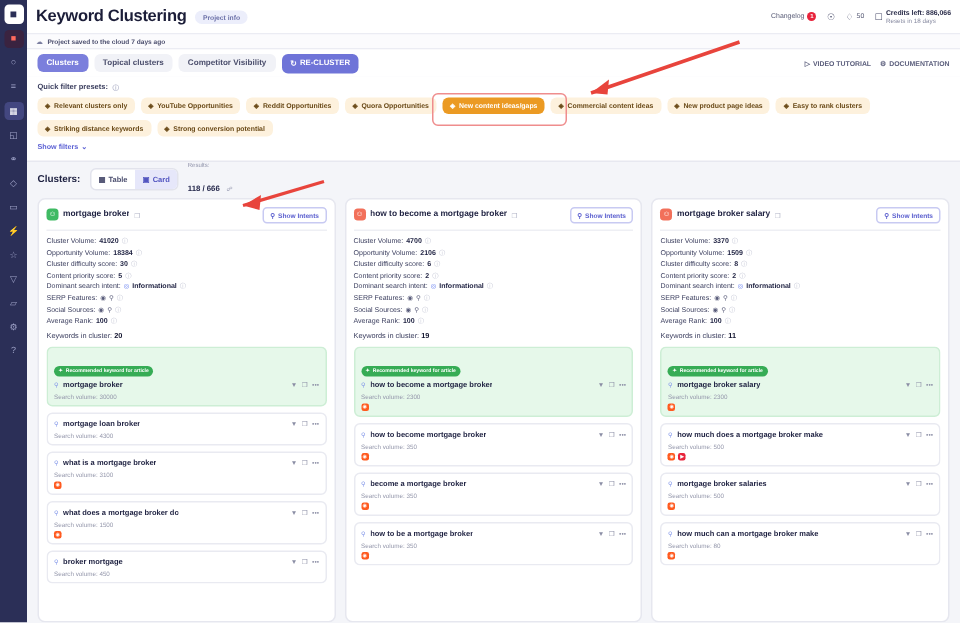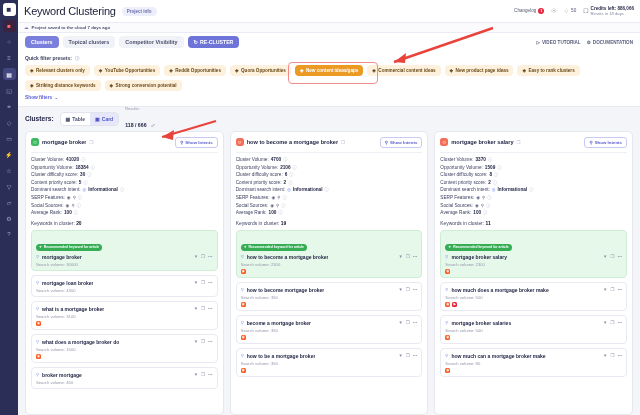--- a/index.html
+++ b/index.html
@@ -35,21 +35,21 @@
 
   
   .main { flex: 1 1 auto; display: flex; flex-direction: column; min-width: 0; }
 
   
   .titlebar {
     height: 23px; background: #fff; flex: 0 0 23px;
     display: flex; align-items: center; padding: 0 6px;
     border-bottom: 1px solid #ebecf3;
   }
-  .title { font-size: 11px; font-weight: normal; color: #1b1d38; letter-spacing: -0.2px; }
+  .title { font-size: 11px; font-weight: bold; color: #1b1d38; letter-spacing: -0.2px; }
   .proj-info {
     margin-left: 6px; font-size: 4.5px; color: #6b70a8;
     background: #eceefb; border-radius: 6px; padding: 2px 5px; font-weight: bold;
   }
   .tb-right { margin-left: auto; display: flex; align-items: center; gap: 7px; }
   .tb-item { display: flex; align-items: center; gap: 2px; font-size: 4.6px; color: #555873; }
   .dot-badge {
     width: 6px; height: 6px; border-radius: 50%;
     background: #e8243c; color: #fff; font-size: 4px;
     line-height: 6px; text-align: center; font-weight: bold;

